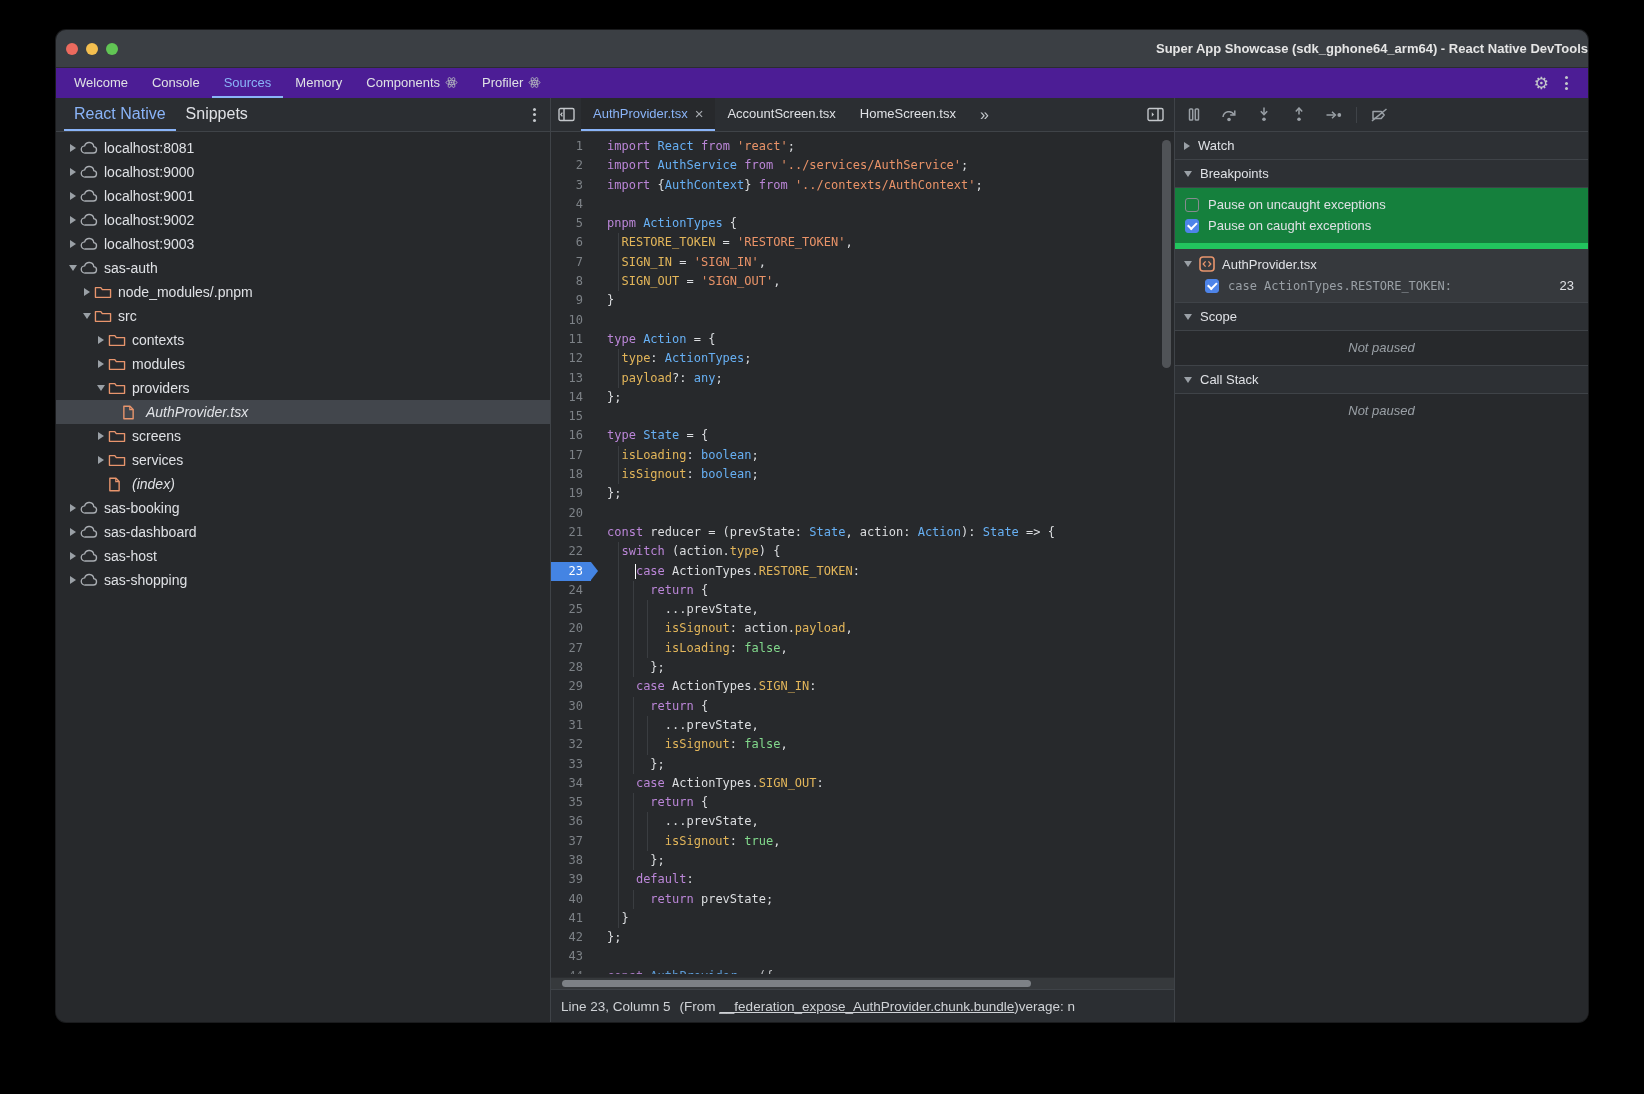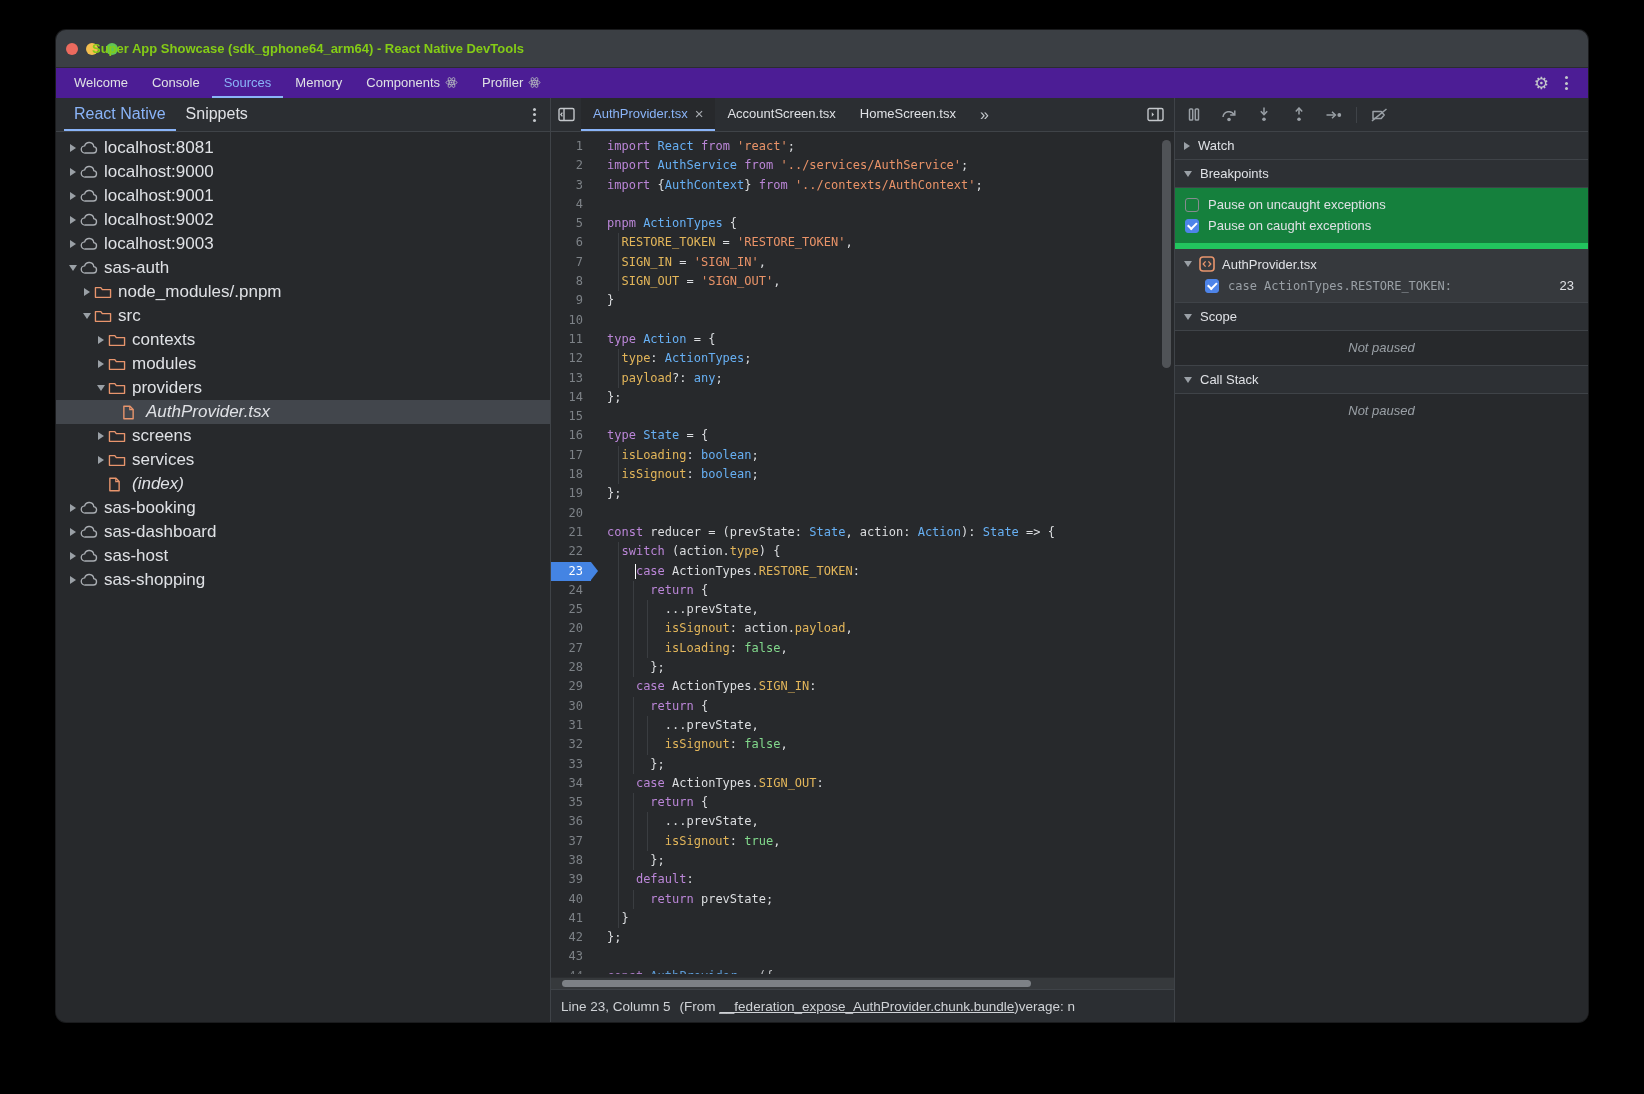--- a/index.html
+++ b/index.html
@@ -2,41 +2,41 @@
 <html><head>
 <meta charset="utf-8">
 <style>
   html,body{margin:0;padding:0;background:#000;}
   body{width:1644px;height:1094px;position:relative;font-family:"Liberation Sans",sans-serif;-webkit-font-smoothing:antialiased;}
   .window{position:absolute;left:56px;top:30px;width:1532px;height:992px;background:#27292c;border-radius:10px;overflow:hidden;display:flex;flex-direction:column;box-shadow:0 0 0 1px #1a1b1d;}
   
   .titlebar{flex:0 0 37px;background:#3b3f44;position:relative;display:flex;align-items:center;border-bottom:1px solid #2a2c2f;}
   .lights{display:flex;gap:8px;margin-left:10px;}
   .light{width:12px;height:12px;border-radius:50%;}
-  .title{position:absolute;left:0;right:0;text-align:left;font-size:13px;font-weight:bold;color:#84cc16;padding-left:36px;}
+  .title{position:absolute;left:0;right:0;text-align:right;font-size:13px;font-weight:bold;color:#e5e5e5;}
   
   .tabbar{flex:0 0 30px;background:#4c1d95;display:flex;align-items:stretch;padding-left:6px;}
   .mtab{display:flex;align-items:center;gap:5px;padding:0 12px;font-size:13px;color:#dfe1e5;border-bottom:2px solid transparent;cursor:default;}
   .mtab.active{color:#8ab4f8;border-bottom-color:#8ab4f8;}
   .tabbar-right{margin-left:auto;display:flex;align-items:center;gap:10px;padding-right:14px;color:#c3c7cb;}
   .gear{font-size:17px;line-height:1;}
   .kebab{display:flex;flex-direction:column;gap:2.5px;padding:4px 6px;}
   .kebab i{width:3px;height:3px;border-radius:50%;background:#c3c7cb;}
   
   .content{flex:1;display:flex;min-height:0;}
   .sidebar{flex:0 0 494px;border-right:1px solid #3f4348;background:#27292c;display:flex;flex-direction:column;min-height:0;}
   .editor{flex:0 0 623px;border-right:1px solid #3f4348;background:#27292c;display:flex;flex-direction:column;min-height:0;}
   .panel{flex:1;background:#27292c;display:flex;flex-direction:column;min-height:0;}
   
   .side-header{flex:0 0 33px;background:#2b2e32;border-bottom:1px solid #3f4348;display:flex;align-items:stretch;padding:0 8px;}
   .ntab{display:flex;align-items:center;padding:0 10px;font-size:16px;color:#dfe1e5;border-bottom:2px solid transparent;}
   .ntab.active{color:#8ab4f8;border-bottom-color:#8ab4f8;}
   .side-header .kebab{margin-left:auto;align-self:center;}
   .tree{padding-top:4px;overflow:hidden;}
-  .trow{display:flex;align-items:center;height:24px;font-size:17px;color:#dfe1e5;white-space:nowrap;}
+  .trow{display:flex;align-items:center;height:24px;font-size:14px;color:#dfe1e5;white-space:nowrap;}
   .trow.sel{background:#42464c;}
   .trow .exp{flex:0 0 14px;display:flex;justify-content:center;}
   .trow .ticon{flex:0 0 20px;display:flex;align-items:center;}
   .trow .tlabel{padding-left:4px;}
   .trow .tlabel.it{font-style:italic;}
   .tri-r{width:0;height:0;border-top:4.5px solid transparent;border-bottom:4.5px solid transparent;border-left:6px solid #9aa0a6;}
   .tri-d{width:0;height:0;border-left:4.5px solid transparent;border-right:4.5px solid transparent;border-top:6px solid #9aa0a6;}
   
   .tabstrip{flex:0 0 33px;background:#2b2e32;border-bottom:1px solid #3f4348;display:flex;align-items:stretch;}
   .strip-btn{display:flex;align-items:center;justify-content:center;width:30px;color:#c3c7cb;}

